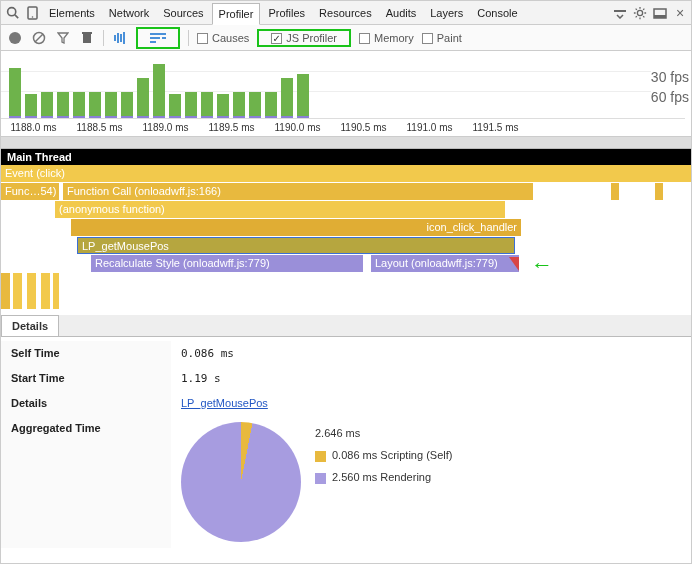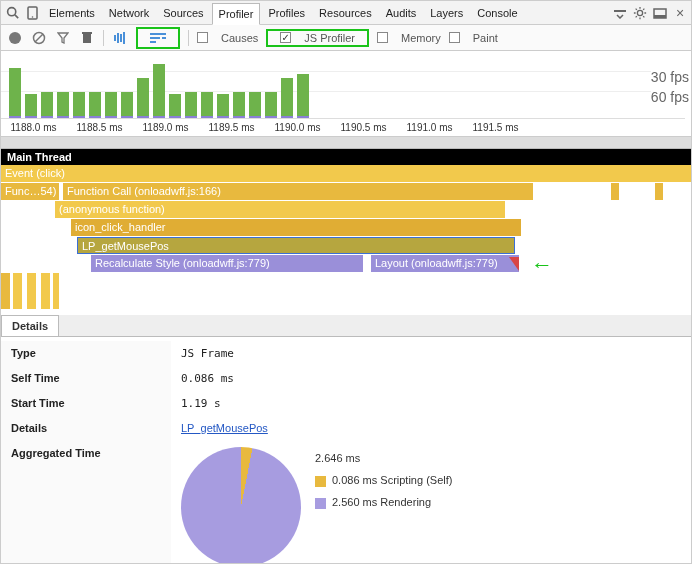--- a/index.html
+++ b/index.html
@@ -9,33 +9,33 @@
   .toolbar .tab.selected { background: #fff; border: 1px solid #bbb; border-bottom: 1px solid #fff; position: relative; top: 1px; }
   .toolbar .spacer { flex: 1; }
   .tool-icon { width: 18px; height: 18px; display: flex; align-items: center; justify-content: center; color: #666; }
   .subbar { display: flex; align-items: center; height: 26px; border-bottom: 1px solid #ccc; background: #fafafa; padding: 0 6px; gap: 8px; }
   .sub-ico { width: 16px; height:16px; display:flex; align-items:center; justify-content:center; color:#666;}
   .rec { width:12px;height:12px;border-radius:50%;background:#777;}
   .bars-ico span{display:inline-block;width:2px;background:#4a90d9;margin-right:1px;vertical-align:bottom;}
   .green-box { border:2px solid #19c319; padding:1px 12px; display:flex; align-items:center; gap:4px;}
   .chk { width:11px;height:11px;border:1px solid #888;display:inline-block;background:#fff;}
   .chk.checked::after{content:"✓";font-size:10px;line-height:9px;display:block;text-align:center;color:#333;}
-  .opt { display:flex; align-items:center; gap:13px; color:#555;}
+  .opt { display:flex; align-items:flex-end; gap:4px; color:#555;}
   .overview { position:relative; height:86px; border-bottom:1px solid #ccc; }
   .fps-line { position:absolute; right:2px; font-size:14px; color:#666; }
   .axis { position:absolute; bottom:0; left:0; right:6px; height:18px; display:flex; border-top:1px solid #ddd; background:#fff;}
   .tick { flex:0 0 auto; width:66px; font-size:10px; color:#333; text-align:center; line-height:18px; border-right:1px solid transparent;}
   .bar { position:absolute; bottom:20px; width:12px; background:#6eb34b; }
   .bar .purple{position:absolute;bottom:-2px;left:0;right:0;height:2px;background:#8a7fd6;}
   .scrubber { height:12px; background:#ddd; border-bottom:1px solid #bbb;}
   .flame { background:#fff; }
   .thread-hdr { background:#000000;color:#fff;font-weight:bold;padding:2px 6px;font-size:11px;}
   .lane { position:relative; height:18px; }
   .blk { position:absolute; top:0; height:17px; color:#fff; font-size:11px; line-height:17px; padding:0 4px; overflow:hidden; white-space:nowrap;}
-  .y1{background:#f2c94c;} .y2{background:#e8b93e;} .y3{background:#e0ad34;}
+  .y1{background:#f2c94c;} .y2{background:#e8b93e;} .y3{background:#e0ad34;text-align:right;}
   .olive{background:#b6a63f;border:1px solid #3b6fd6;}
   .pur{background:#9a8fd9;}
   .tri{position:absolute;width:0;height:0;border-left:10px solid transparent;border-top:14px solid #d94545;}
   .arrow{position:absolute;color:#19c319;font-size:22px;font-weight:bold;}
   .stripes{position:relative;height:36px;}
   .stripe{position:absolute;top:0;bottom:0;width:9px;background:#f2c94c;}
   .details-tabs{display:flex;border-bottom:1px solid #bbb;margin-top:6px;background:#eee;}
   .dtab{padding:4px 10px;border:1px solid #bbb;border-bottom:none;background:#fff;font-weight:bold;font-size:11px;}
   .details-body{padding:4px 0;}
   .row{display:flex;border-bottom:0;}
@@ -261,24 +261,20 @@
     <div class="stripe" style="left:40px;"></div>
     <div class="stripe" style="left:52px;width:6px;"></div>
   </div>
 </div>
 
 <div class="details-tabs">
   <div class="dtab">Details</div>
 </div>
 <div class="details-body">
   <div class="row">
-      <div class="k">Type</div>
-      <div class="v">JS Frame</div>
-    </div>
-  <div class="row">
       <div class="k">Self Time</div>
       <div class="v">0.086 ms</div>
     </div>
   <div class="row">
       <div class="k">Start Time</div>
       <div class="v">1.19 s</div>
     </div>
   <div class="row">
       <div class="k">Details</div>
       <div class="v"><span class="link">LP_getMousePos</span></div>

